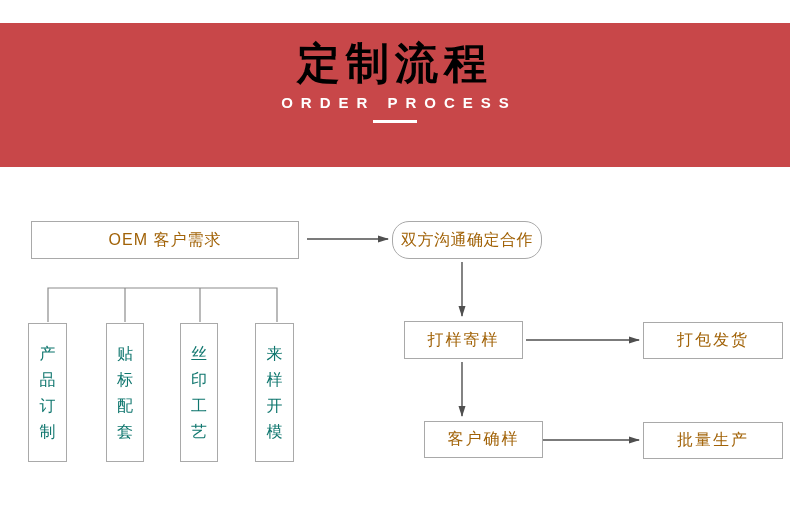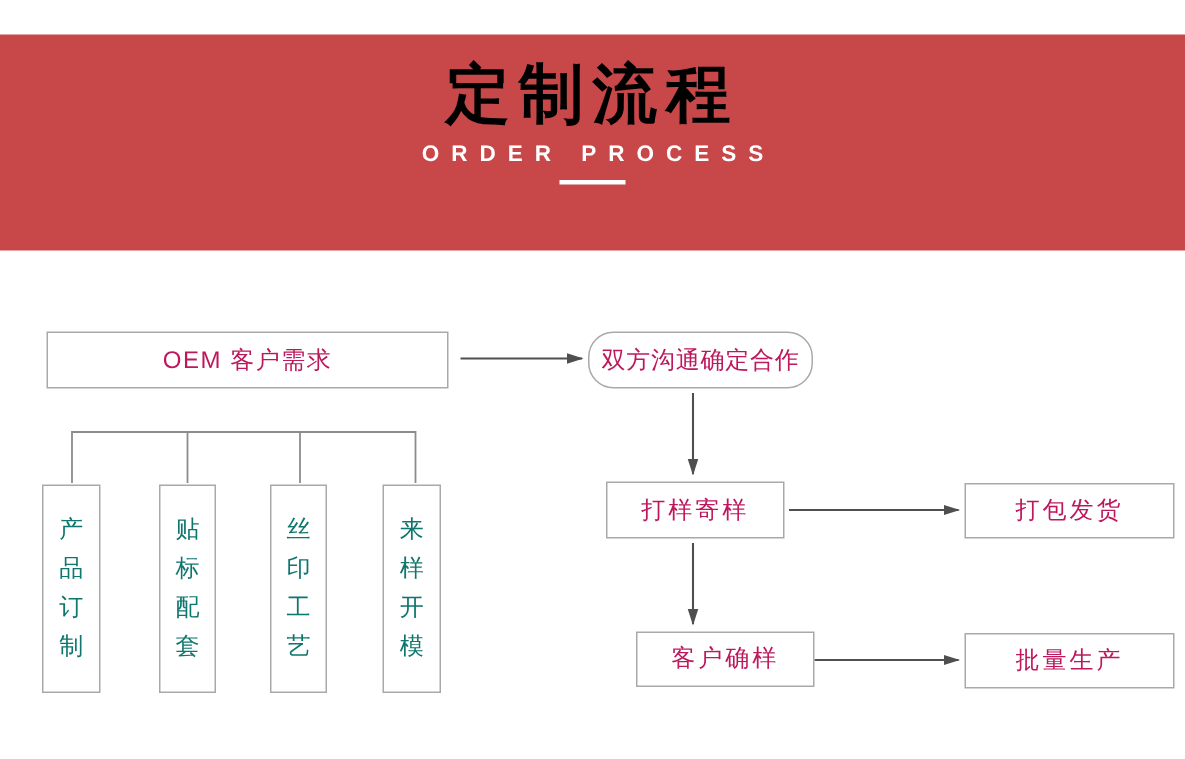--- a/index.html
+++ b/index.html
@@ -49,21 +49,21 @@
   }
 
   
   .flow { position: absolute; left: 0; top: 0; width: 790px; height: 506px; }
   .connectors { position: absolute; left: 0; top: 0; width: 790px; height: 506px; }
 
   .node {
     position: absolute;
     background: #ffffff;
     border: 1px solid #a9a9a9;
-    color: #be185d;
+    color: #a16207;
     font-size: 16px;
     display: flex; align-items: center; justify-content: center;
     letter-spacing: 1px;
     white-space: nowrap;
   }
   .node-oem        { left: 31px;  top: 221px; width: 268px; height: 38px; }
   .node-negotiate  { left: 392px; top: 221px; width: 150px; height: 38px; letter-spacing: 0.5px; border-radius: 17px; }
   .node-sampling   { left: 404px; top: 321px; width: 119px; height: 38px; letter-spacing: 2px; }
   .node-shipping   { left: 643px; top: 322px; width: 140px; height: 37px; letter-spacing: 2px; }
   .node-confirm    { left: 424px; top: 421px; width: 119px; height: 37px; letter-spacing: 2px; }

